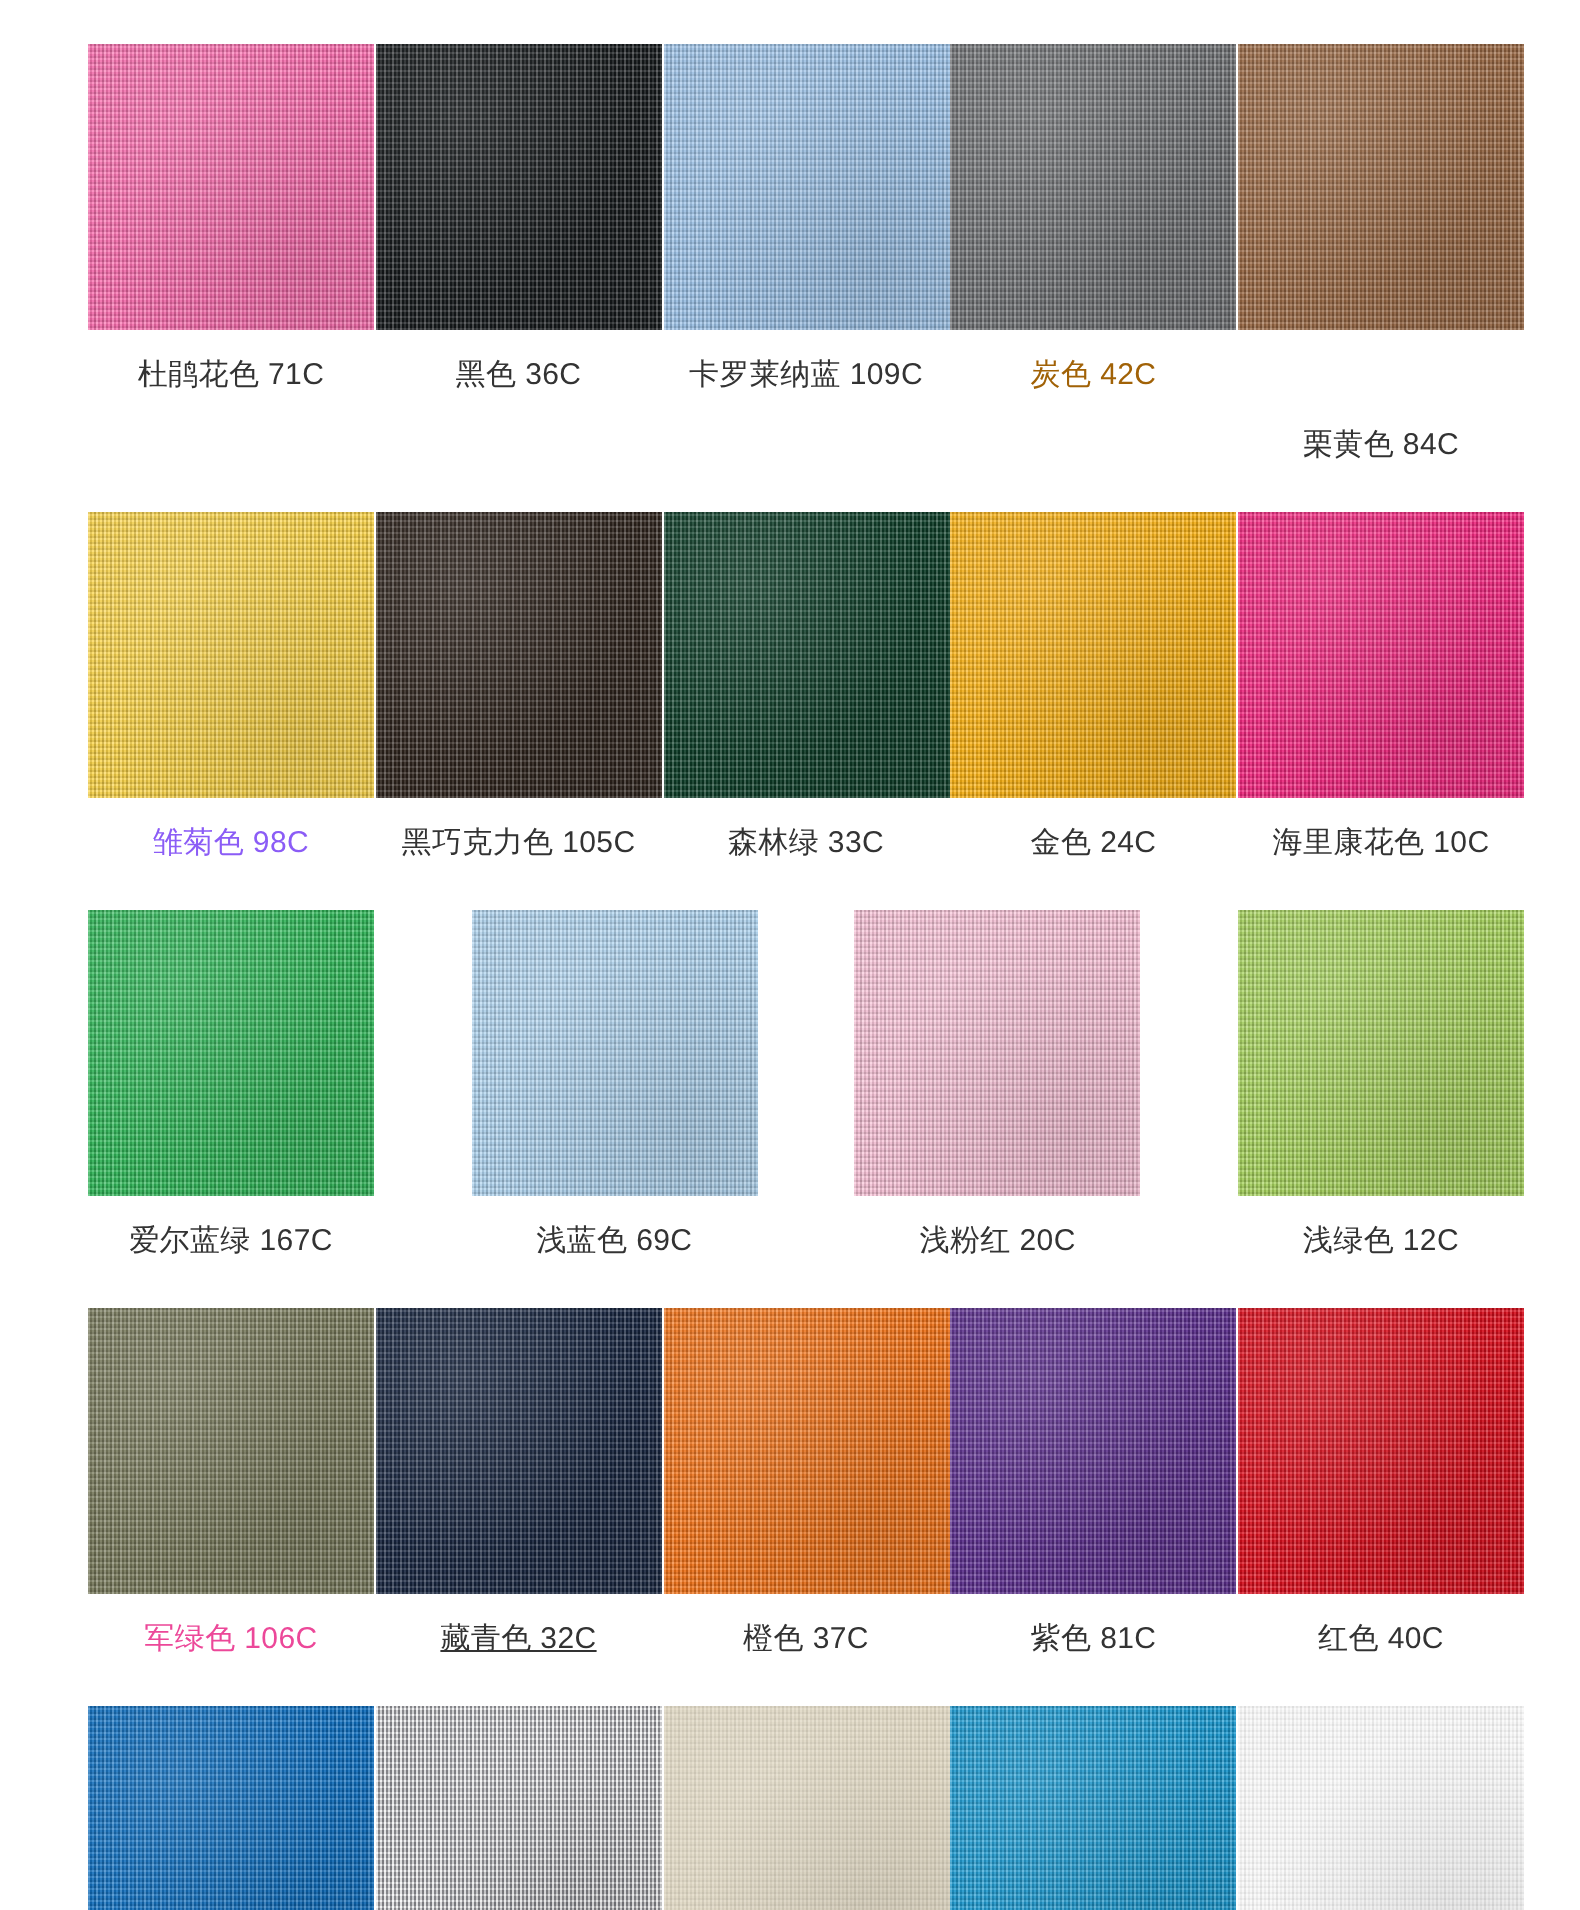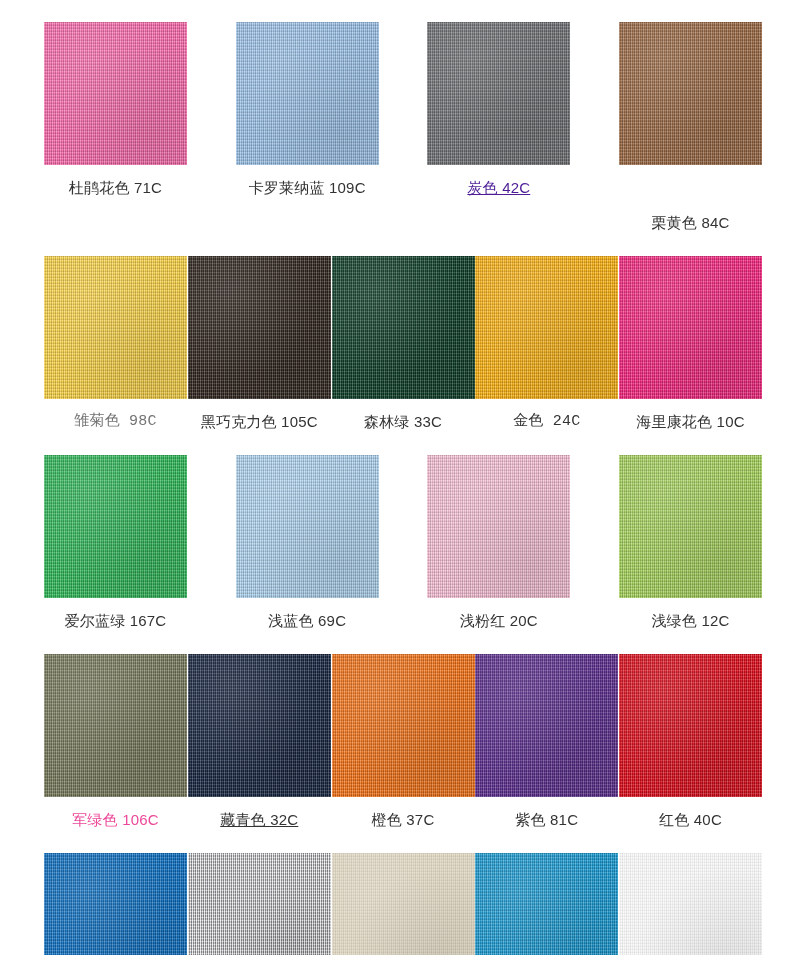--- a/index.html
+++ b/index.html
@@ -106,49 +106,53 @@
 <body style="background-color: rgb(255, 255, 255);">
 
 <div id="color-chart">
 
   <div class="swatch-row">
     <div class="swatch-cell">
       <div class="swatch-chip" style="background-color: rgb(251, 108, 174);"></div>
       <div class="swatch-label" style="color: rgb(51, 51, 51);">杜鹃花色 71C</div>
     </div>
     <div class="swatch-cell">
+      <div class="swatch-chip" style="background-color: rgb(21, 25, 27);"></div>
+      <div class="swatch-label" style="color: rgb(51, 51, 51);">黑色 36C</div>
+    </div>
+    <div class="swatch-cell">
       <div class="swatch-chip" style="background-color: rgb(156, 195, 233);"></div>
       <div class="swatch-label" style="color: rgb(51, 51, 51);">卡罗莱纳蓝 109C</div>
     </div>
     <div class="swatch-cell">
       <div class="swatch-chip" style="background-color: rgb(110, 112, 115);"></div>
-      <div class="swatch-label" style="color: #4c1d95; text-decoration: underline;">炭色 42C</div>
+      <div class="swatch-label" style="color: #a16207;">炭色 42C</div>
     </div>
     <div class="swatch-cell">
       <div class="swatch-chip" style="background-color: rgb(154, 104, 67);"></div>
       <div class="swatch-label" style="color: rgb(51, 51, 51); margin-top: 48px;">栗黄色 84C</div>
     </div>
   </div>
 
   <div class="swatch-row">
     <div class="swatch-cell">
       <div class="swatch-chip" style="background-color: rgb(251, 212, 71);"></div>
-      <div class="swatch-label" style="color: #737373; font-family: Liberation Mono, monospace;">雏菊色 98C</div>
+      <div class="swatch-label" style="color: #8b5cf6;">雏菊色 98C</div>
     </div>
     <div class="swatch-cell">
       <div class="swatch-chip" style="background-color: rgb(46, 35, 28);"></div>
       <div class="swatch-label" style="color: rgb(51, 51, 51);">黑巧克力色 105C</div>
     </div>
     <div class="swatch-cell">
       <div class="swatch-chip" style="background-color: rgb(11, 60, 38);"></div>
       <div class="swatch-label" style="color: rgb(51, 51, 51);">森林绿 33C</div>
     </div>
     <div class="swatch-cell">
       <div class="swatch-chip" style="background-color: rgb(251, 178, 18);"></div>
-      <div class="swatch-label" style="color: rgb(51, 51, 51); font-family: Liberation Mono, monospace;">金色 24C</div>
+      <div class="swatch-label" style="color: rgb(51, 51, 51);">金色 24C</div>
     </div>
     <div class="swatch-cell">
       <div class="swatch-chip" style="background-color: rgb(245, 37, 127);"></div>
       <div class="swatch-label" style="color: rgb(51, 51, 51);">海里康花色 10C</div>
     </div>
   </div>
 
   <div class="swatch-row">
     <div class="swatch-cell">
       <div class="swatch-chip" style="background-color: rgb(46, 183, 87);"></div>

